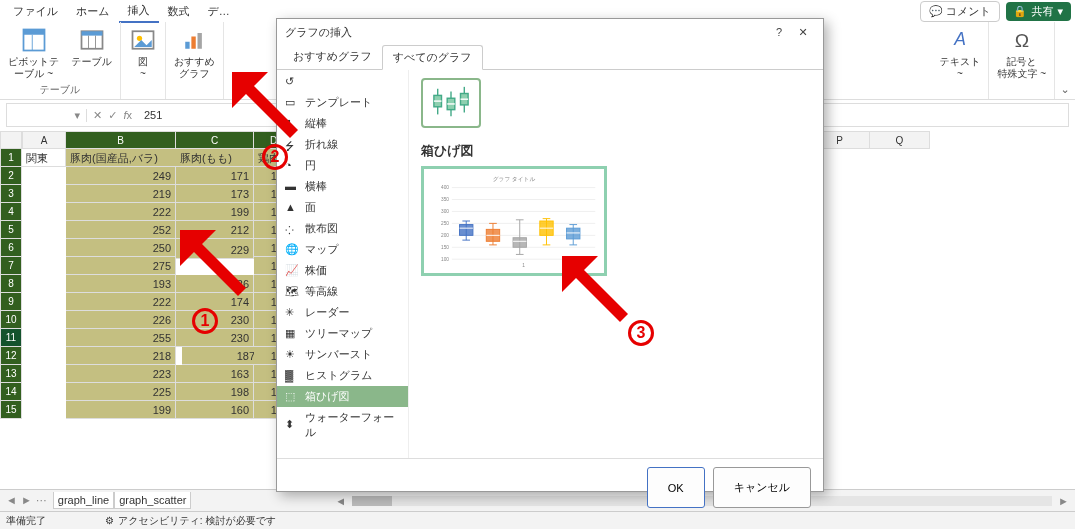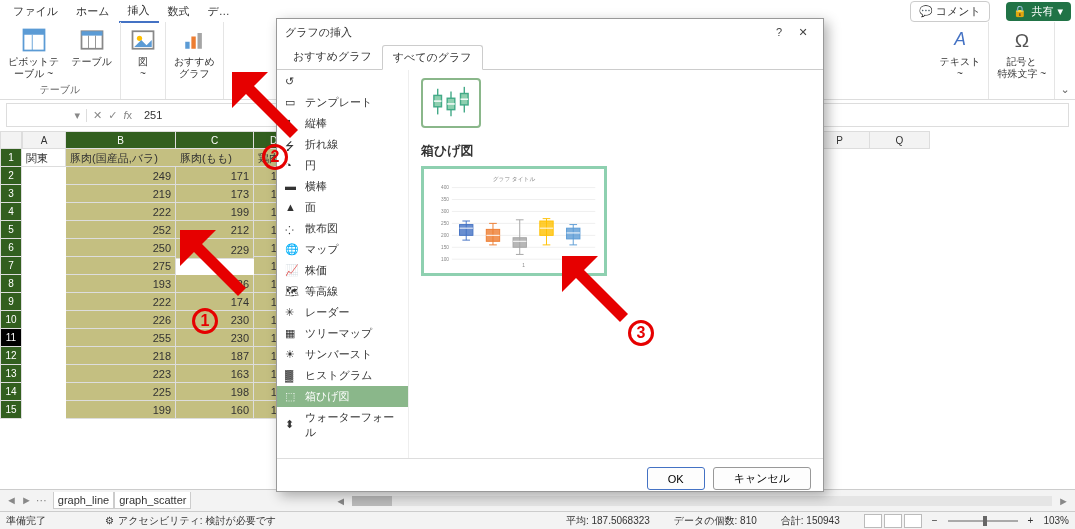--- a/index.html
+++ b/index.html
@@ -2,21 +2,21 @@
 <html><head>
 <meta charset="utf-8">
 <style>
 * { box-sizing: border-box; font-family: "Meiryo UI", sans-serif; }
 body { margin: 0; width: 1075px; height: 529px; background: #fff; font-size: 11px; color: #333; position: relative; overflow: hidden; }
 
 
 .menubar { display: flex; align-items: center; height: 22px; padding: 0 4px; }
 .menubar .tab { padding: 3px 9px; cursor: default; }
 .menubar .tab.active { border-bottom: 2px solid #4472c4; }
-.menubar .right { margin-left: auto; display: flex; gap: 16px; align-items: center; }
+.menubar .right { margin-left: auto; display: flex; gap: 6px; align-items: center; }
 .btn-comment { border: 1px solid #ccc; border-radius: 4px; padding: 2px 8px; background: #fff; }
 .btn-share { background: #217346; color: #fff; border-radius: 4px; padding: 2px 8px; display: flex; align-items: center; gap: 4px; }
 
 
 .ribbon { display: flex; height: 78px; border-bottom: 1px solid #ddd; }
 .ribbon-group { display: flex; flex-direction: column; align-items: center; border-right: 1px solid #e5e5e5; padding: 2px 6px; }
 .ribbon-group .items { display: flex; gap: 8px; flex: 1; align-items: flex-start; }
 .ribbon-btn { display: flex; flex-direction: column; align-items: center; gap: 2px; padding: 2px; font-size: 10px; text-align: center; line-height: 1.2; }
 .ribbon-btn svg { width: 28px; height: 28px; }
 .ribbon-group .caption { font-size: 10px; color: #666; }
@@ -55,21 +55,21 @@
 .chart-types { width: 132px; border-right: 1px solid #eee; overflow-y: auto; padding: 2px 0; }
 .chart-type { display: flex; align-items: center; gap: 6px; padding: 3px 8px; font-size: 11px; }
 .chart-type.selected { background: #8ab78a; color: #fff; }
 .ct-icon { width: 14px; height: 14px; flex-shrink: 0; }
 .chart-preview-area { flex: 1; padding: 8px 12px; }
 .subtype-btn { display: inline-block; border: 2px solid #8ab78a; border-radius: 4px; padding: 4px; background: #fff; }
 .subtype-btn svg { width: 48px; height: 38px; display: block; }
 .preview-title { margin: 12px 0 6px 0; font-size: 13px; font-weight: bold; }
 .chart-thumb { border: 3px solid #8ed0b0; width: 186px; height: 110px; padding: 4px; background: #fff; }
 .dlg-buttons { display: flex; justify-content: flex-end; gap: 8px; padding: 8px 12px; border-top: 1px solid #ddd; }
-.dlg-buttons button { padding: 3px 20px; border: 1px solid #999; background: #fdfdfd; border-radius: 3px; font-size: 11px; }
+.dlg-buttons button { padding: 12px 20px; border: 1px solid #999; background: #fdfdfd; border-radius: 3px; font-size: 11px; }
 
 
 .ann { position: absolute; z-index: 200; }
 .ann svg { overflow: visible; }
 .ann-label { position: absolute; width: 26px; height: 26px; border: 3px solid #e60000; border-radius: 50%; color: #e60000; font-weight: bold; font-size: 16px; text-align: center; line-height: 20px; background: rgba(255,255,255,0); z-index: 201; }
 
 
 .sheet-tabs { position: absolute; bottom: 18px; left: 0; right: 0; height: 22px; display: flex; align-items: center; border-top: 1px solid #ccc; background: #f3f3f3; }
 .sheet-nav { display: flex; gap: 4px; padding: 0 6px; color: #888; }
 .sheet-tab { padding: 2px 4px; border: 1px solid #ccc; border-top: none; background: #fff; font-size: 11px; }
@@ -217,21 +217,21 @@
       <div class="row-header " style="background: rgb(50, 95, 31); color: rgb(255, 255, 255);">1</div>
       <div class="row-header " style="background: rgb(50, 95, 31); color: rgb(255, 255, 255);">2</div>
       <div class="row-header " style="background: rgb(50, 95, 31); color: rgb(255, 255, 255);">3</div>
       <div class="row-header " style="background: rgb(50, 95, 31); color: rgb(255, 255, 255);">4</div>
       <div class="row-header " style="background: rgb(50, 95, 31); color: rgb(255, 255, 255);">5</div>
       <div class="row-header " style="background: rgb(50, 95, 31); color: rgb(255, 255, 255);">6</div>
       <div class="row-header " style="background: rgb(50, 95, 31); color: rgb(255, 255, 255);">7</div>
       <div class="row-header " style="background: rgb(50, 95, 31); color: rgb(255, 255, 255);">8</div>
       <div class="row-header " style="background: rgb(50, 95, 31); color: rgb(255, 255, 255);">9</div>
       <div class="row-header " style="background: rgb(50, 95, 31); color: rgb(255, 255, 255);">10</div>
-      <div class="row-header " style="background: #000000; color: rgb(255, 255, 255);">11</div>
+      <div class="row-header " style="background: #14532d; color: rgb(255, 255, 255);">11</div>
       <div class="row-header " style="background: rgb(50, 95, 31); color: rgb(255, 255, 255);">12</div>
       <div class="row-header " style="background: rgb(50, 95, 31); color: rgb(255, 255, 255);">13</div>
       <div class="row-header " style="background: rgb(50, 95, 31); color: rgb(255, 255, 255);">14</div>
       <div class="row-header " style="background: rgb(50, 95, 31); color: rgb(255, 255, 255);">15</div>
     </div>
   <div class="cells" id="cells">
       <div class="cell " style="left: 0px; top: 0px; width: 44px;">関東</div>
       <div class="cell sel" style="left: 44px; top: 0px; width: 118px;">豚肉(国産品,バラ)</div>
       <div class="cell sel" style="left: 154px; top: 0px; width: 78px;">豚肉(もも)</div>
       <div class="cell sel" style="left: 232px; top: 0px; width: 40px;">鶏肉</div>
@@ -259,21 +259,21 @@
       <div class="cell sel right-align" style="left: 44px; top: 144px; width: 110px;">222</div>
       <div class="cell sel right-align" style="left: 154px; top: 144px; width: 78px;">174</div>
       <div class="cell sel right-align" style="left: 232px; top: 144px; width: 40px;">140</div>
       <div class="cell sel right-align" style="left: 44px; top: 162px; width: 110px;">226</div>
       <div class="cell sel right-align" style="left: 154px; top: 162px; width: 78px;">230</div>
       <div class="cell sel right-align" style="left: 232px; top: 162px; width: 40px;">147</div>
       <div class="cell sel right-align" style="left: 44px; top: 180px; width: 110px;">255</div>
       <div class="cell sel right-align" style="left: 154px; top: 180px; width: 78px;">230</div>
       <div class="cell sel right-align" style="left: 232px; top: 180px; width: 40px;">130</div>
       <div class="cell sel right-align" style="left: 44px; top: 198px; width: 110px;">218</div>
-      <div class="cell sel right-align" style="left: 154px; top: 198px; width: 78px;">187</div>
+      <div class="cell sel right-align" style="left: 160px; top: 198px; width: 78px;">187</div>
       <div class="cell sel right-align" style="left: 232px; top: 198px; width: 40px;">139</div>
       <div class="cell sel right-align" style="left: 44px; top: 216px; width: 110px;">223</div>
       <div class="cell sel right-align" style="left: 154px; top: 216px; width: 78px;">163</div>
       <div class="cell sel right-align" style="left: 232px; top: 216px; width: 40px;">125</div>
       <div class="cell sel right-align" style="left: 44px; top: 234px; width: 110px;">225</div>
       <div class="cell sel right-align" style="left: 154px; top: 234px; width: 78px;">198</div>
       <div class="cell sel right-align" style="left: 232px; top: 234px; width: 40px;">138</div>
       <div class="cell sel right-align" style="left: 44px; top: 252px; width: 110px;">199</div>
       <div class="cell sel right-align" style="left: 154px; top: 252px; width: 78px;">160</div>
       <div class="cell sel right-align" style="left: 232px; top: 252px; width: 40px;">125</div>
@@ -467,27 +467,13 @@
     <div style="width:700px; height:10px; background:#e5e5e5; position:relative;">
         <div style="position:absolute;left:0;width:40px;height:10px;background:#bbb"></div>
       </div>
     <span>►</span>
   </div>
 </div>
 
 <div class="status-bar">
   <span class="seg">準備完了</span>
   <span class="seg">⚙ <span>アクセシビリティ: 検討が必要です</span></span>
-  <div class="right">
-    <span class="seg">平均: 187.5068323</span>
-    <span class="seg">データの個数: 810</span>
-    <span class="seg">合計: 150943</span>
-    <div class="view-btns">
-      <div class="view-btn"></div>
-      <div class="view-btn"></div>
-      <div class="view-btn"></div>
-    </div>
-    <span>−</span>
-    <div class="zoom-slider"></div>
-    <span>+</span>
-    <span>103%</span>
-  </div>
 </div>
 
 </body></html>

